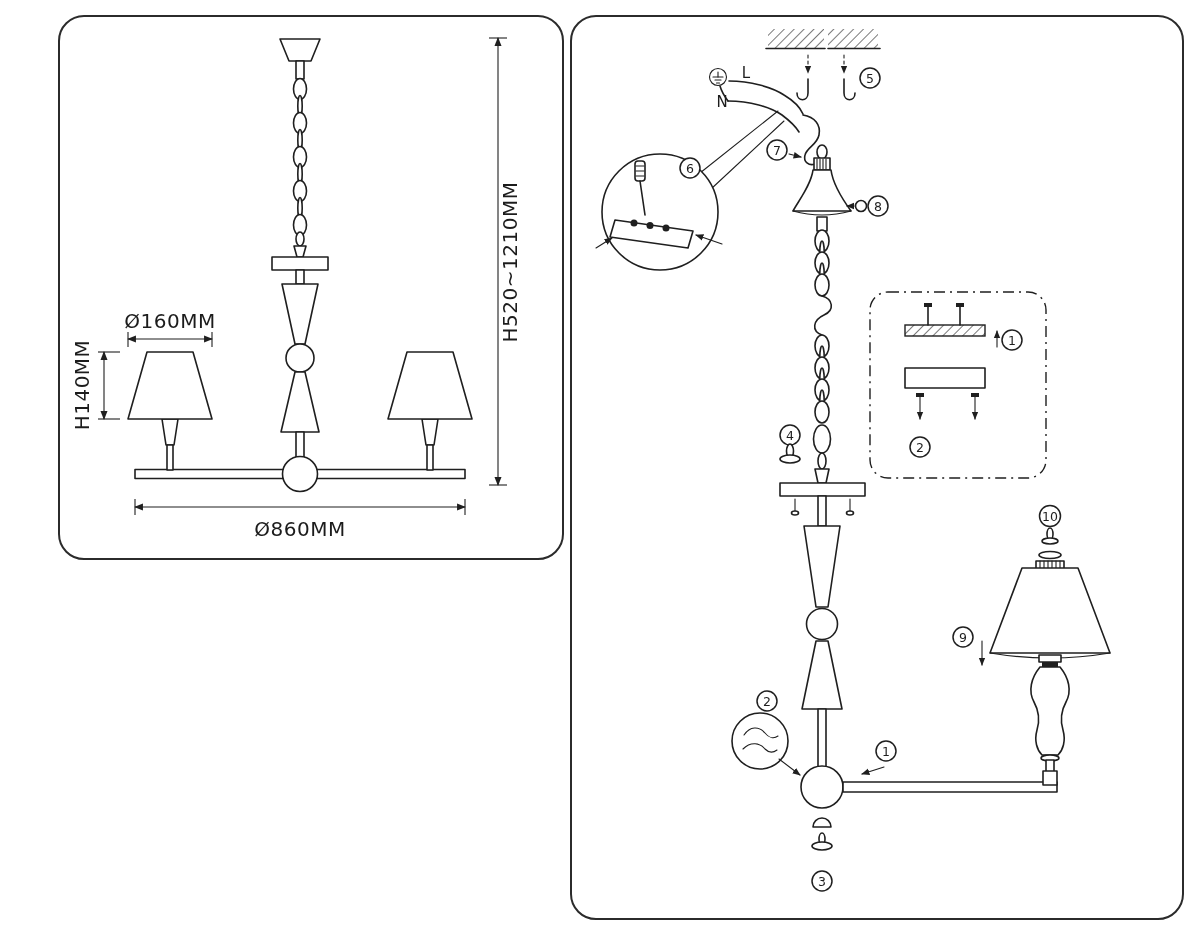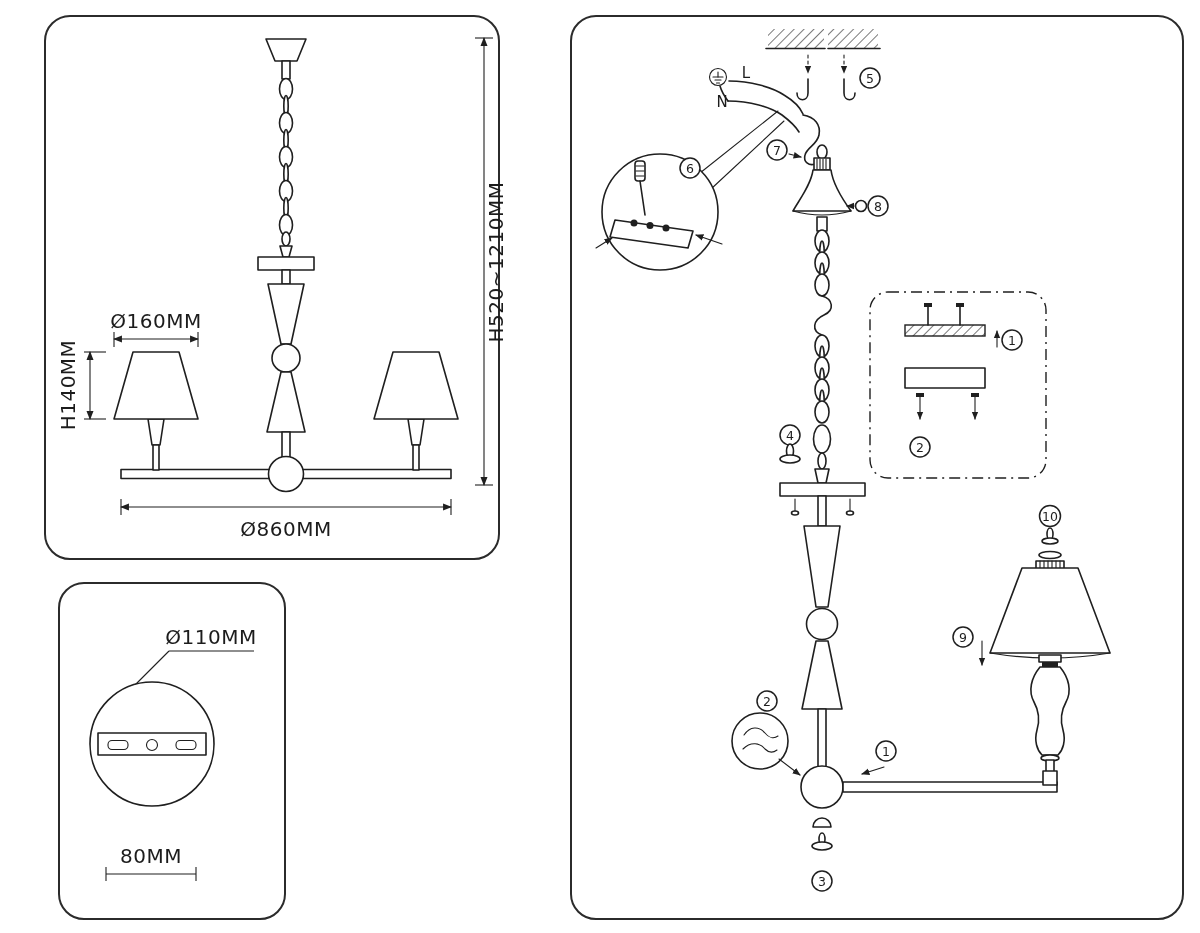--- a/index.html
+++ b/index.html
@@ -16,21 +16,21 @@
   .dim{font-family:"DejaVu Sans",sans-serif;font-size:20px;fill:#1c1c1c;text-anchor:middle;letter-spacing:.5px;}
   .lbl{font-family:"DejaVu Sans",sans-serif;font-size:15px;fill:#1c1c1c;text-anchor:middle;}
   .badge{fill:#ffffff;stroke:#1f1f1f;stroke-width:1.5;}
   .badgeText{font-family:"DejaVu Sans",sans-serif;font-size:12.5px;fill:#1f1f1f;text-anchor:middle;}
 </style>
 </head>
 <body>
 
 <div class="page">
 
-  <div class="panel" style="left:44px;top:15px;width:456px;height:545px;">
+  <div class="panel" style="left:58px;top:15px;width:506px;height:545px;">
     <svg width="478" height="545" viewBox="0 0 478 545">
       <defs>
         <marker id="m1" viewBox="0 0 10 10" refX="9" refY="5" markerWidth="8" markerHeight="8" orient="auto-start-reverse">
           <path d="M0,1 L10,5 L0,9 z" fill="#1f1f1f"></path>
         </marker>
       </defs>
 
       <g>
 
         <path class="sw" d="M222,24 L262,24 L253,46 L231,46 Z"></path>
@@ -92,42 +92,20 @@
 
       <g>
         <line class="d" x1="77" y1="484" x2="77" y2="500"></line>
         <line class="d" x1="407" y1="484" x2="407" y2="500"></line>
         <line class="d" x1="77" y1="492" x2="407" y2="492" marker-start="url(#m1)" marker-end="url(#m1)"></line>
         <text class="dim" x="242" y="521">Ø860MM</text>
       </g>
     </svg>
   </div>
 
-  <div class="panel" style="left:58px;top:582px;width:228px;height:338px;">
-    <svg width="228" height="338" viewBox="0 0 228 338">
-      <g>
-        <text class="dim" x="153" y="62">Ø110MM</text>
-        <line class="d" x1="111" y1="69" x2="196" y2="69"></line>
-        <line class="d" x1="111" y1="69" x2="63" y2="117"></line>
-      </g>
-      <circle class="sw" cx="94" cy="162" r="62"></circle>
-      <g>
-        <rect class="sw" x="40" y="151" width="108" height="22"></rect>
-        <rect class="t" x="50" y="158.5" width="20" height="9" rx="4"></rect>
-        <rect class="t" x="118" y="158.5" width="20" height="9" rx="4"></rect>
-        <circle class="t" cx="94" cy="163" r="5.5"></circle>
-      </g>
-      <g>
-        <text class="dim" x="93" y="281">80MM</text>
-        <line class="d" x1="48" y1="285" x2="48" y2="299"></line>
-        <line class="d" x1="138" y1="285" x2="138" y2="299"></line>
-        <line class="d" x1="48" y1="292" x2="138" y2="292"></line>
-      </g>
-    </svg>
-  </div>
 
 
   <div class="panel" style="left:570px;top:15px;width:614px;height:905px;">
     <svg width="614" height="905" viewBox="0 0 614 905">
       <defs>
         <marker id="m4" viewBox="0 0 10 10" refX="9" refY="5" markerWidth="7.5" markerHeight="7.5" orient="auto-start-reverse">
           <path d="M0,1 L10,5 L0,9 z" fill="#1f1f1f"></path>
         </marker>
         <pattern id="hatch4" width="7" height="7" patternUnits="userSpaceOnUse" patternTransform="rotate(45)">
           <line x1="0" y1="0" x2="0" y2="7" stroke="#1f1f1f" stroke-width="1.2"></line>

